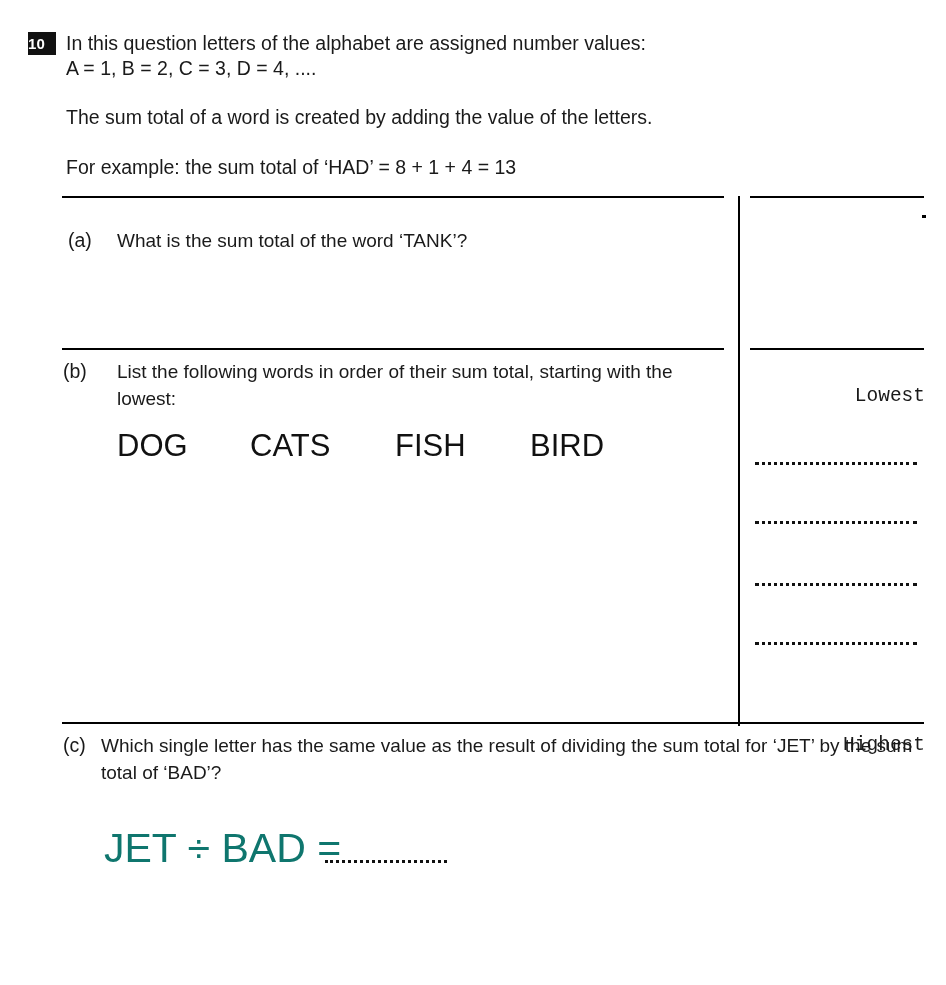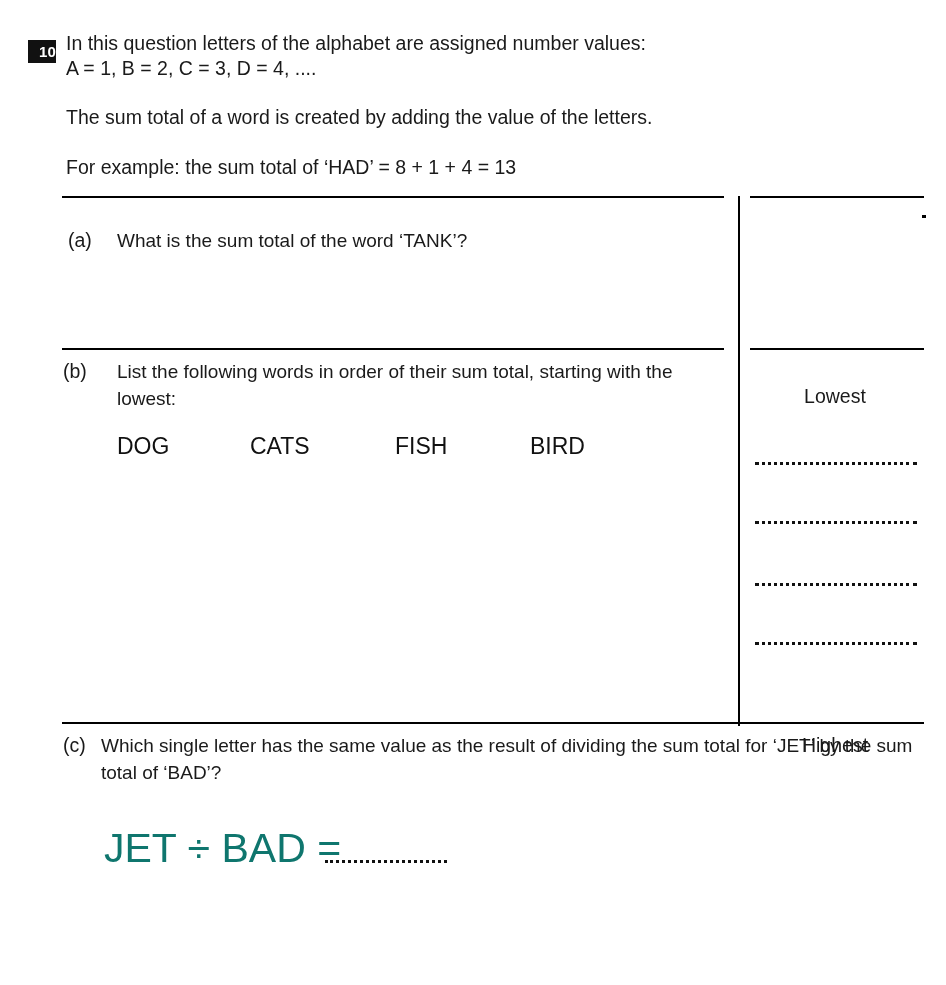--- a/index.html
+++ b/index.html
@@ -17,29 +17,29 @@
     width: 946px;
     height: 985px;
     background: #ffffff;
     overflow: hidden;
   }
 
   
   .qnum-badge {
     position: absolute;
     left: 28px;
-    top: 40px;
+    top: 32px;
     width: 28px;
     height: 23px;
     background: #111111;
     color: #ffffff;
     font-size: 15px;
     font-weight: bold;
     line-height: 23px;
-    text-align: right;
+    text-align: left;
     letter-spacing: 0.2px;
   }
 
   
   .stem {
     position: absolute;
     font-size: 19.5px;
     line-height: 27px;
     color: #1a1a1a;
     white-space: nowrap;
@@ -102,40 +102,41 @@
   .body-b { left: 117px; top: 358px; white-space: normal; width: 580px; }
 
   .lbl-c  { left: 63px; top: 732px; }
   .body-c { left: 101px; top: 732px; white-space: normal; width: 830px; }
 
   
   .words-row {
     position: absolute;
     left: 117px;
     top: 427px;
-    font-size: 23px;
+    font-size: 31px;
     line-height: 38px;
     color: #111111;
     white-space: nowrap;
   }
   .words-row .w { display: inline-block; }
   .words-row .w-dog  { width: 133px; }
   .words-row .w-cats { width: 145px; }
   .words-row .w-fish { width: 135px; }
   .words-row .w-bird { width: auto; }
 
   
   .ans-label {
     position: absolute;
     font-size: 19.5px;
     line-height: 26px;
     color: #1a1a1a;
-    text-align: center;
+    text-align: right;
     width: 180px;
     left: 745px;
+    font-family: Liberation Mono, monospace;
   }
   .ans-lowest  { top: 383px; }
   .ans-highest { top: 725px; margin-top: 7px; }
 
   .dotted {
     position: absolute;
     height: 0;
     border-top: 3px dotted #111111;
   }
   .dot-1 { left: 755px; top: 462px; width: 162px; }

